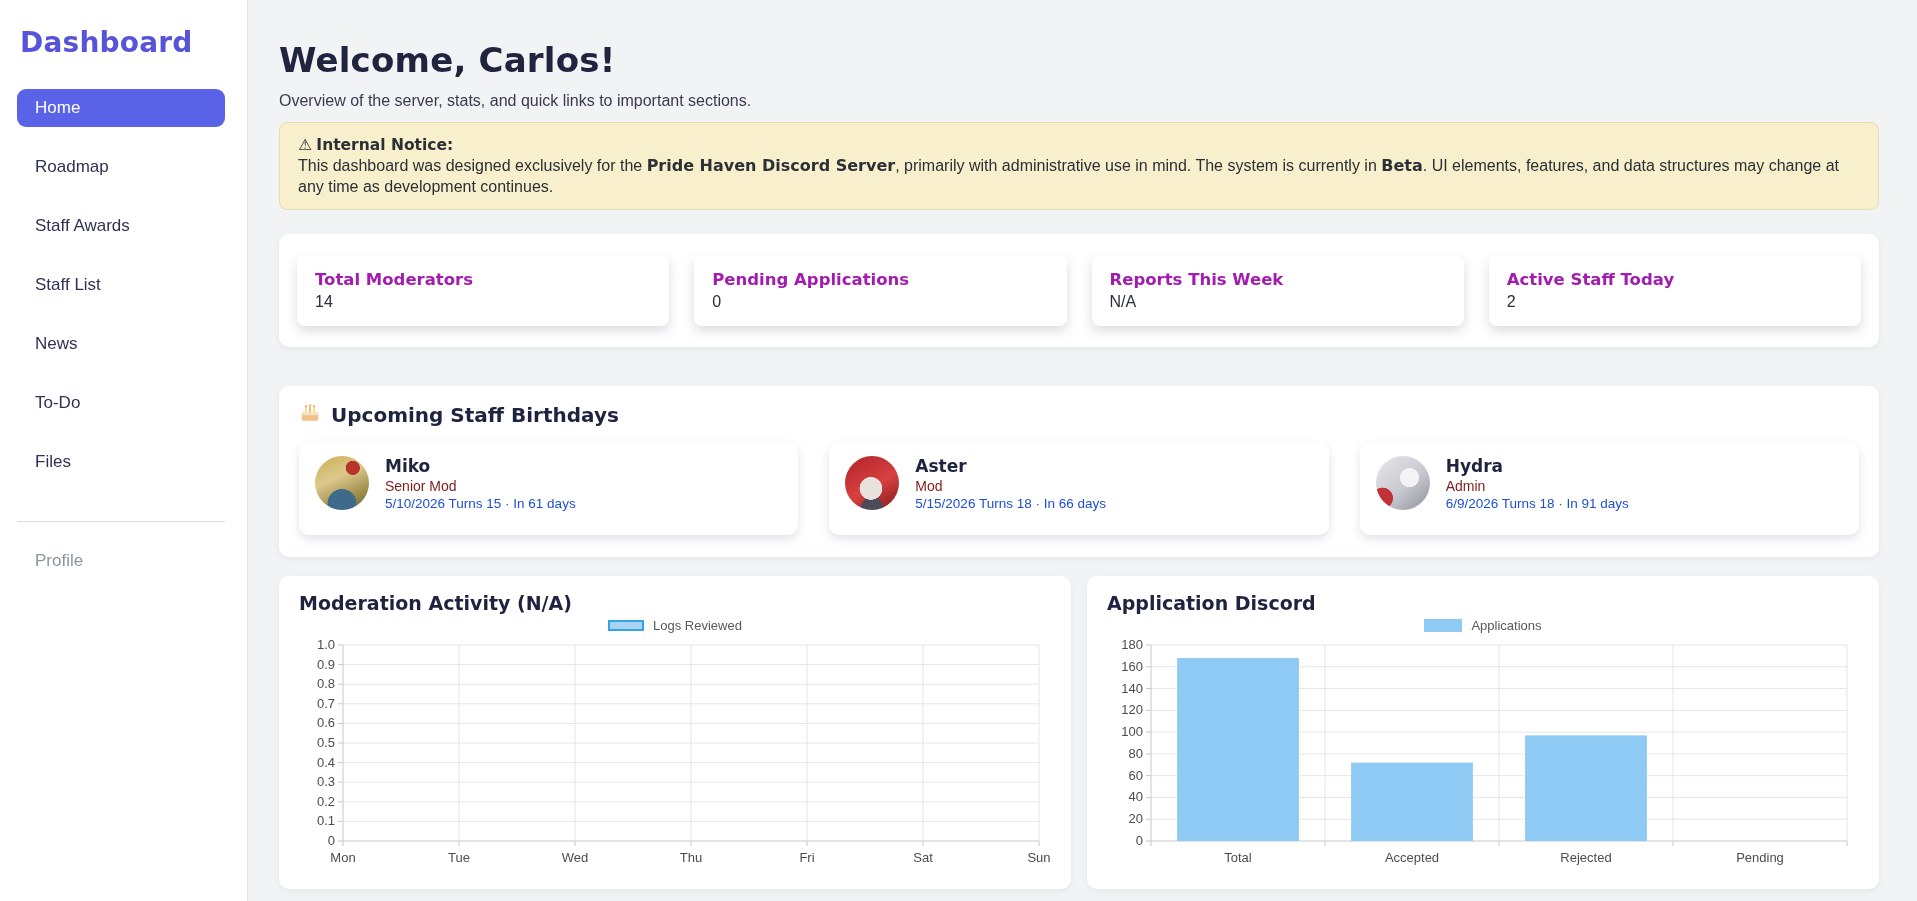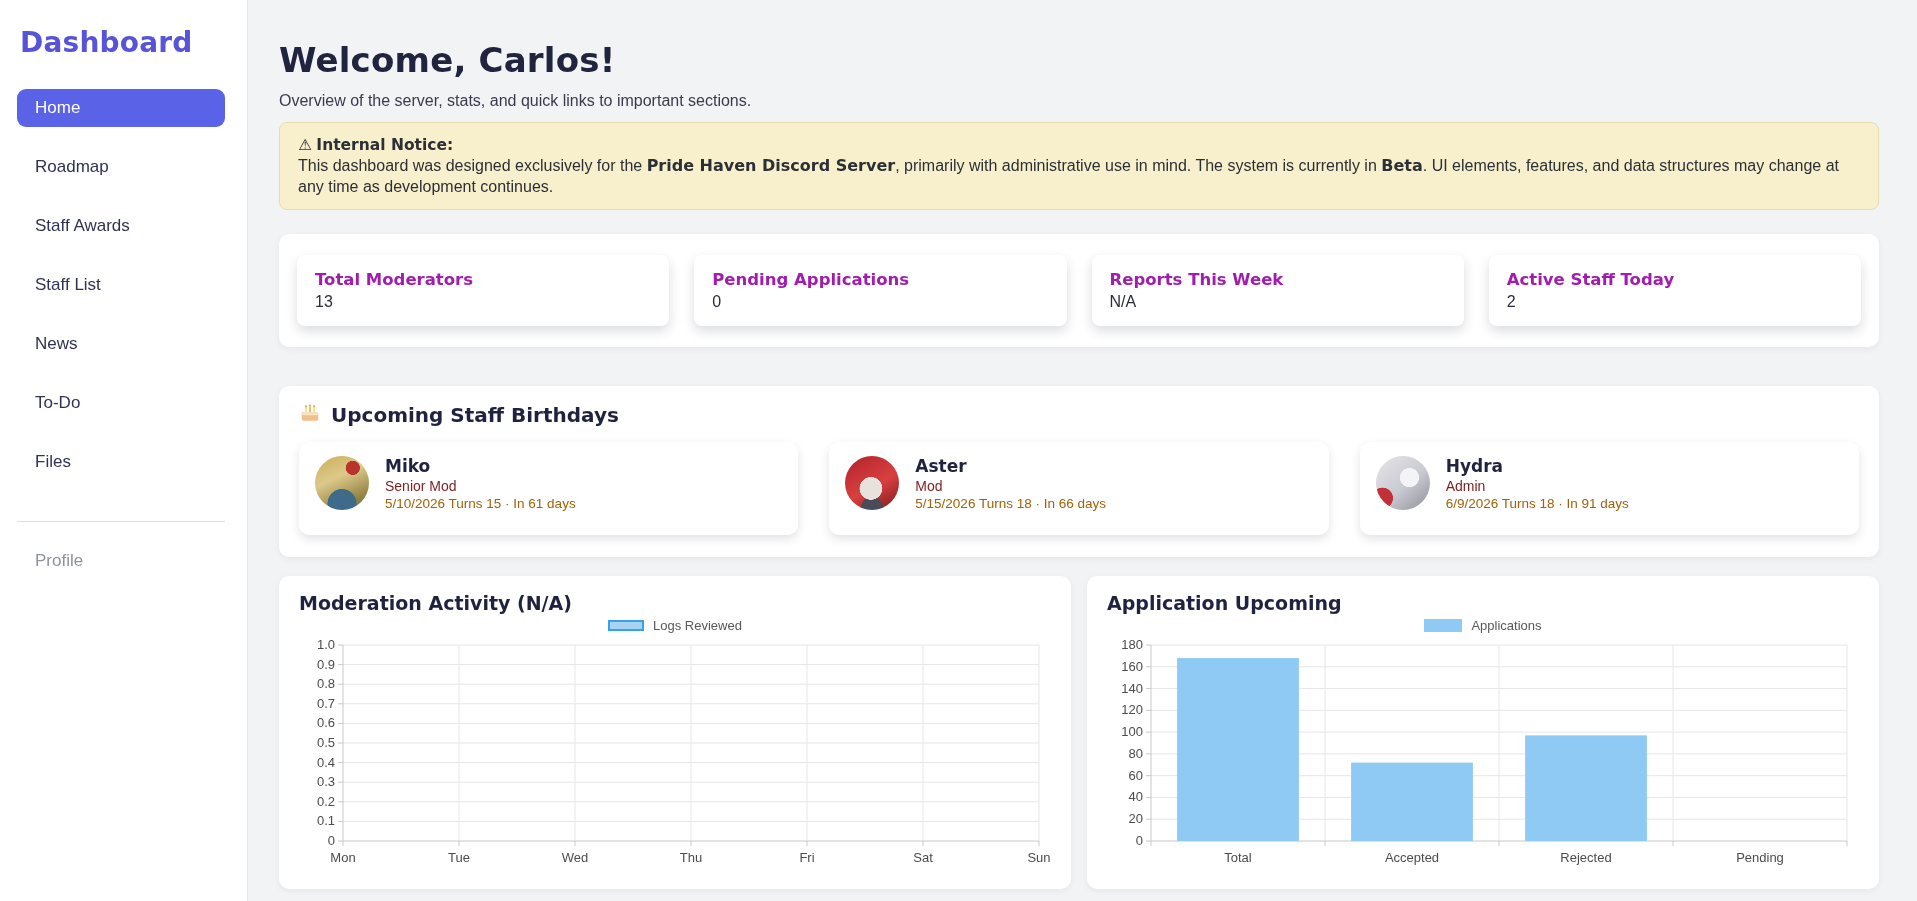--- a/index.html
+++ b/index.html
@@ -54,21 +54,21 @@
   .avatar-aster{background:
       radial-gradient(circle at 48% 60%, #e9e1db 0 26%, rgba(0,0,0,0) 27%),
       radial-gradient(circle at 50% 95%, #4a4a58 0 18%, rgba(0,0,0,0) 19%),
       linear-gradient(150deg,#b1232a 0%,#d84040 55%,#7e1a1f 100%);}
   .avatar-hydra{background:
       radial-gradient(circle at 12% 78%, #c23038 0 16%, rgba(0,0,0,0) 17%),
       radial-gradient(circle at 62% 40%, #f4f4f6 0 20%, rgba(0,0,0,0) 21%),
       linear-gradient(140deg,#e6e6ea 0%,#c9c9d1 55%,#8f8f99 100%);}
   .bday-name{font-family:"DejaVu Sans","Liberation Sans",sans-serif;font-weight:bold;font-size:17px;color:#1f2340;margin-bottom:2px;}
   .bday-role{font-size:14px;color:#7f1d1d;margin-bottom:2px;}
-  .bday-detail{font-size:13.5px;color:#a16207;}
+  .bday-detail{font-size:13.5px;color:#1d4ed8;}
 
   .charts-row{display:flex;gap:16px;}
   .chart-card{flex:1;height:313px;padding:16px 20px;overflow:hidden;}
   .chart-title{font-family:"DejaVu Sans","Liberation Sans",sans-serif;font-size:19px;font-weight:800;color:#1f2340;margin-bottom:4px;}
   .legend{display:flex;justify-content:center;align-items:center;gap:9px;margin:0 0 4px;cursor:pointer;}
   .legend-box{display:inline-block;}
   .legend-box.line{width:36px;height:11px;background:var(--line-legend-fill);border:2px solid var(--line-legend-border);}
   .legend-box.bar{width:38px;height:13px;background:var(--bar-fill);}
   .legend-label{font-size:13px;color:#585858;}
   .chart-svg-wrap{width:100%;}
@@ -101,21 +101,21 @@
 
   <div class="notice">
     <span class="notice-title">⚠</span>
     <span class="notice-title">Internal Notice:</span><br>
     <span>This dashboard was designed exclusively for the </span><b>Pride Haven Discord Server</b><span>, primarily with administrative use in mind. The system is currently in </span><b>Beta</b><span>. UI elements, features, and data structures may change at any time as development continues.</span>
   </div>
 
   <div class="panel stats-panel">
     <div class="stat-card">
       <div class="stat-label">Total Moderators</div>
-      <div class="stat-value">13</div>
+      <div class="stat-value">14</div>
     </div>
     <div class="stat-card">
       <div class="stat-label">Pending Applications</div>
       <div class="stat-value">0</div>
     </div>
     <div class="stat-card">
       <div class="stat-label">Reports This Week</div>
       <div class="stat-value">N/A</div>
     </div>
     <div class="stat-card">
@@ -226,21 +226,21 @@
             <line x1="624" y1="8" x2="624" y2="204" stroke="#e6e6e6"></line>
             <line x1="624" y1="204" x2="624" y2="209" stroke="#c8c8c8"></line>
             <text x="624" y="225" text-anchor="middle">Sat</text>
             <line x1="740" y1="8" x2="740" y2="204" stroke="#e6e6e6"></line>
             <line x1="740" y1="204" x2="740" y2="209" stroke="#c8c8c8"></line>
             <text x="740" y="225" text-anchor="middle">Sun</text>
             <line x1="44" y1="8" x2="44" y2="204" stroke="#c8c8c8"></line>
           </svg></div>
     </div>
     <div class="panel chart-card">
-      <div class="chart-title">Application Upcoming</div>
+      <div class="chart-title">Application Discord</div>
       <div class="legend">
         <span class="legend-box bar"></span>
         <span class="legend-label">Applications</span>
       </div>
       <div class="chart-svg-wrap"><svg width="752" height="238">
             <line x1="44" y1="204" x2="740" y2="204" stroke="#c8c8c8"></line>
             <line x1="39" y1="204" x2="44" y2="204" stroke="#c8c8c8"></line>
             <text x="36" y="208" text-anchor="end">0</text>
             <line x1="44" y1="182.22222222222223" x2="740" y2="182.22222222222223" stroke="#e6e6e6"></line>
             <line x1="39" y1="182.22222222222223" x2="44" y2="182.22222222222223" stroke="#c8c8c8"></line>

